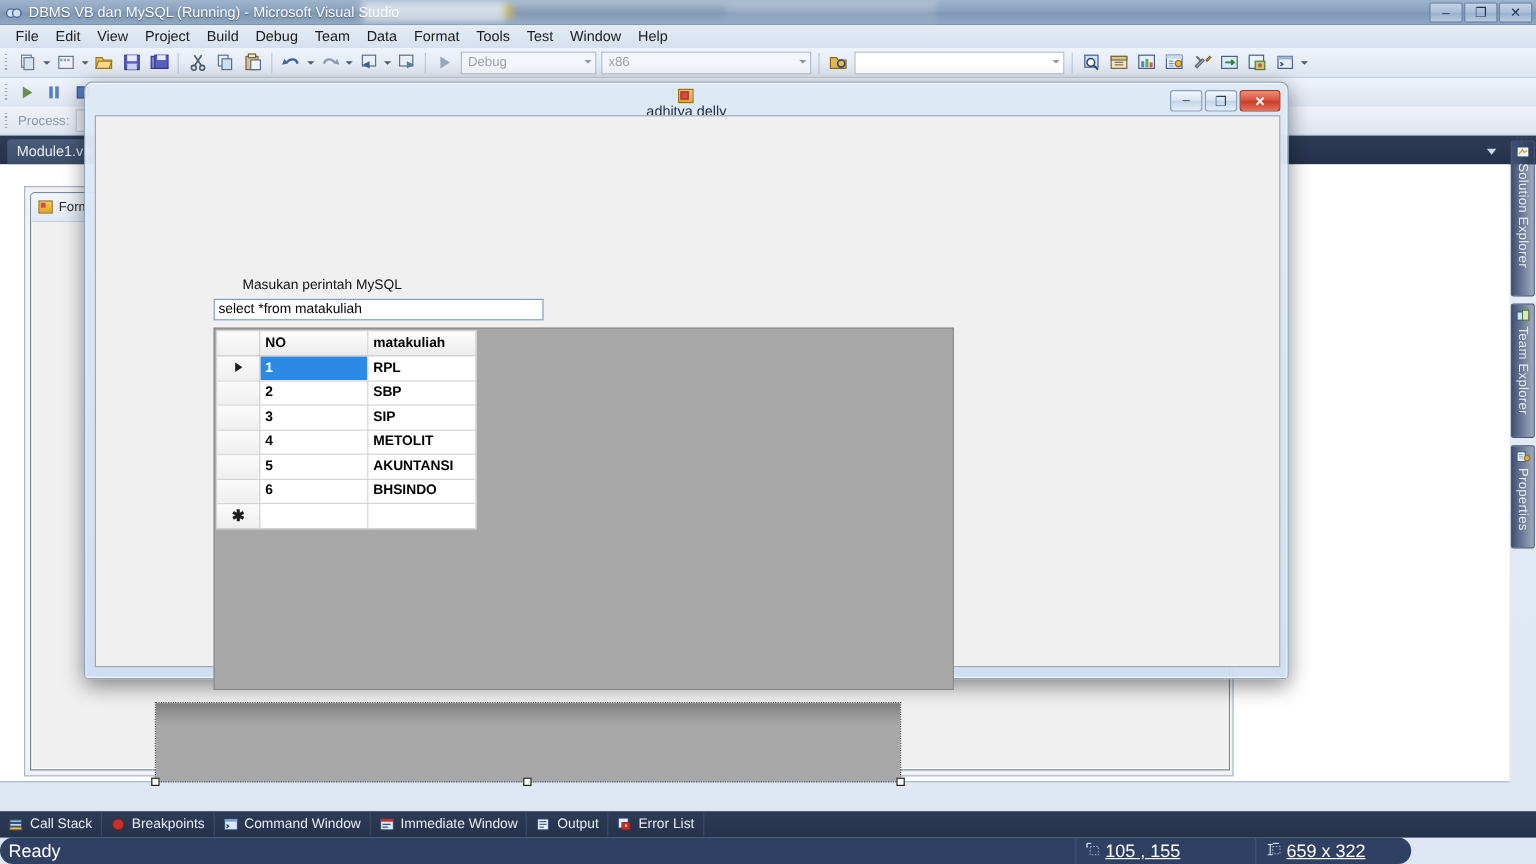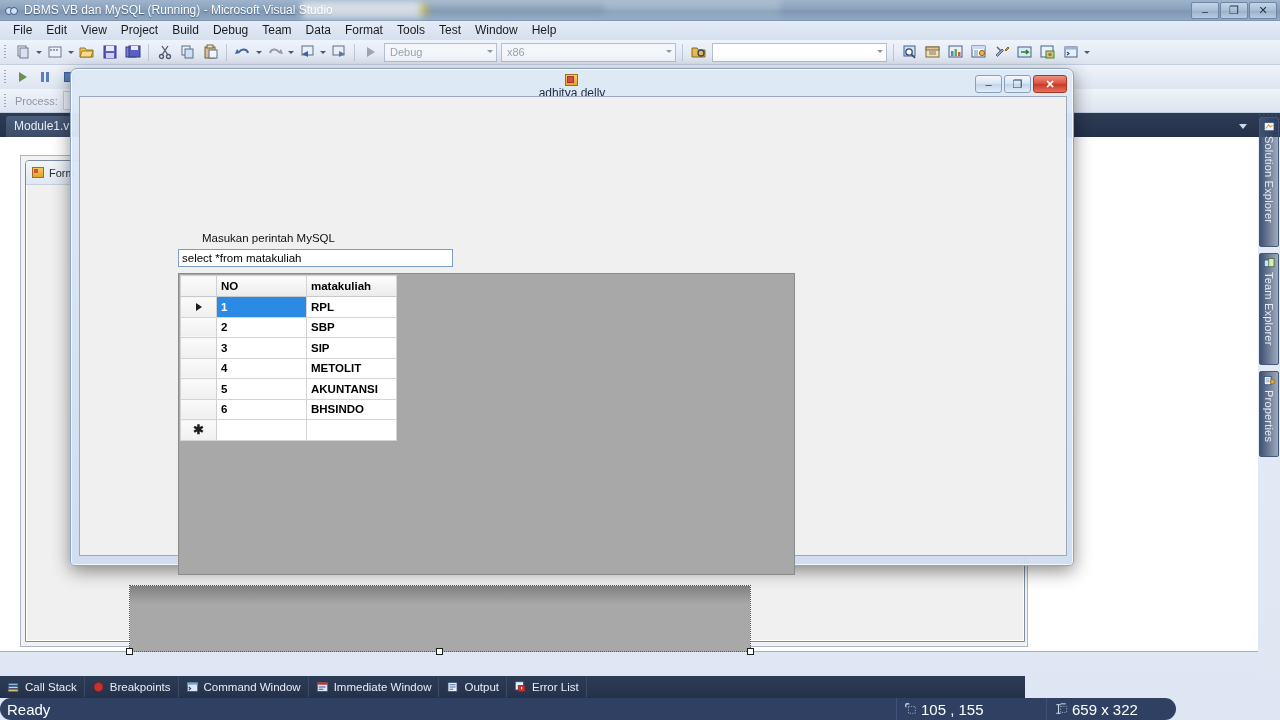--- a/index.html
+++ b/index.html
@@ -219,21 +219,21 @@
     padding-top:3px;
   }
   .dock-item .dk-ic { width:13px; height:12px; margin-bottom:3px; flex:none; }
   .dock-item .dk-label {
     writing-mode: vertical-rl; font-size:11px; color:#e4ecf7;
     letter-spacing:.2px; white-space:nowrap;
   }
 
   
   .bottom-tabs {
-    position:absolute; left:0; top:676px; width:1025px; height:22px;
+    position:absolute; left:0; top:676px; width:1280px; height:22px;
     background: linear-gradient(180deg,#2d3c55 0%, #24314a 100%);
     display:flex; align-items:center;text-align:center;
   }
   .btab {
     display:flex; align-items:center; height:20px; padding:0 7px;
     color:#e6edf7; font-size:11.5px; border-right:1px solid #3b4c68;
     gap:5px;
   }
   .btab .bic { width:13px;height:12px;flex:none; }
 
@@ -242,20 +242,21 @@
     position:absolute; left:0; top:698px; width:1176px; height:22px;
     background:#2f4063; display:flex; align-items:center;
     color:#ffffff; font-size:15px;border-radius:11px;
   }
   .statusbar .ready { margin-left:7px; }
   .status-right { position:absolute; right:0; top:0; height:22px; display:flex; }
   .status-cell {
     display:flex; align-items:center; gap:4px;
     padding:0 10px 0 8px; height:22px;
     border-left:1px solid #3f527a;
+    text-decoration:underline;
   }
   .status-cell.pos { width:150px; }
   .status-cell.size { width:130px; }
 
   
   .app-window {
     position:absolute; left:70px; top:68px; width:1004px; height:498px;
     border-radius:7px 7px 4px 4px;
     background: linear-gradient(180deg, rgba(222,233,246,.97) 0%, rgba(206,221,240,.95) 100%);
     border:1px solid #8fa6c2;

